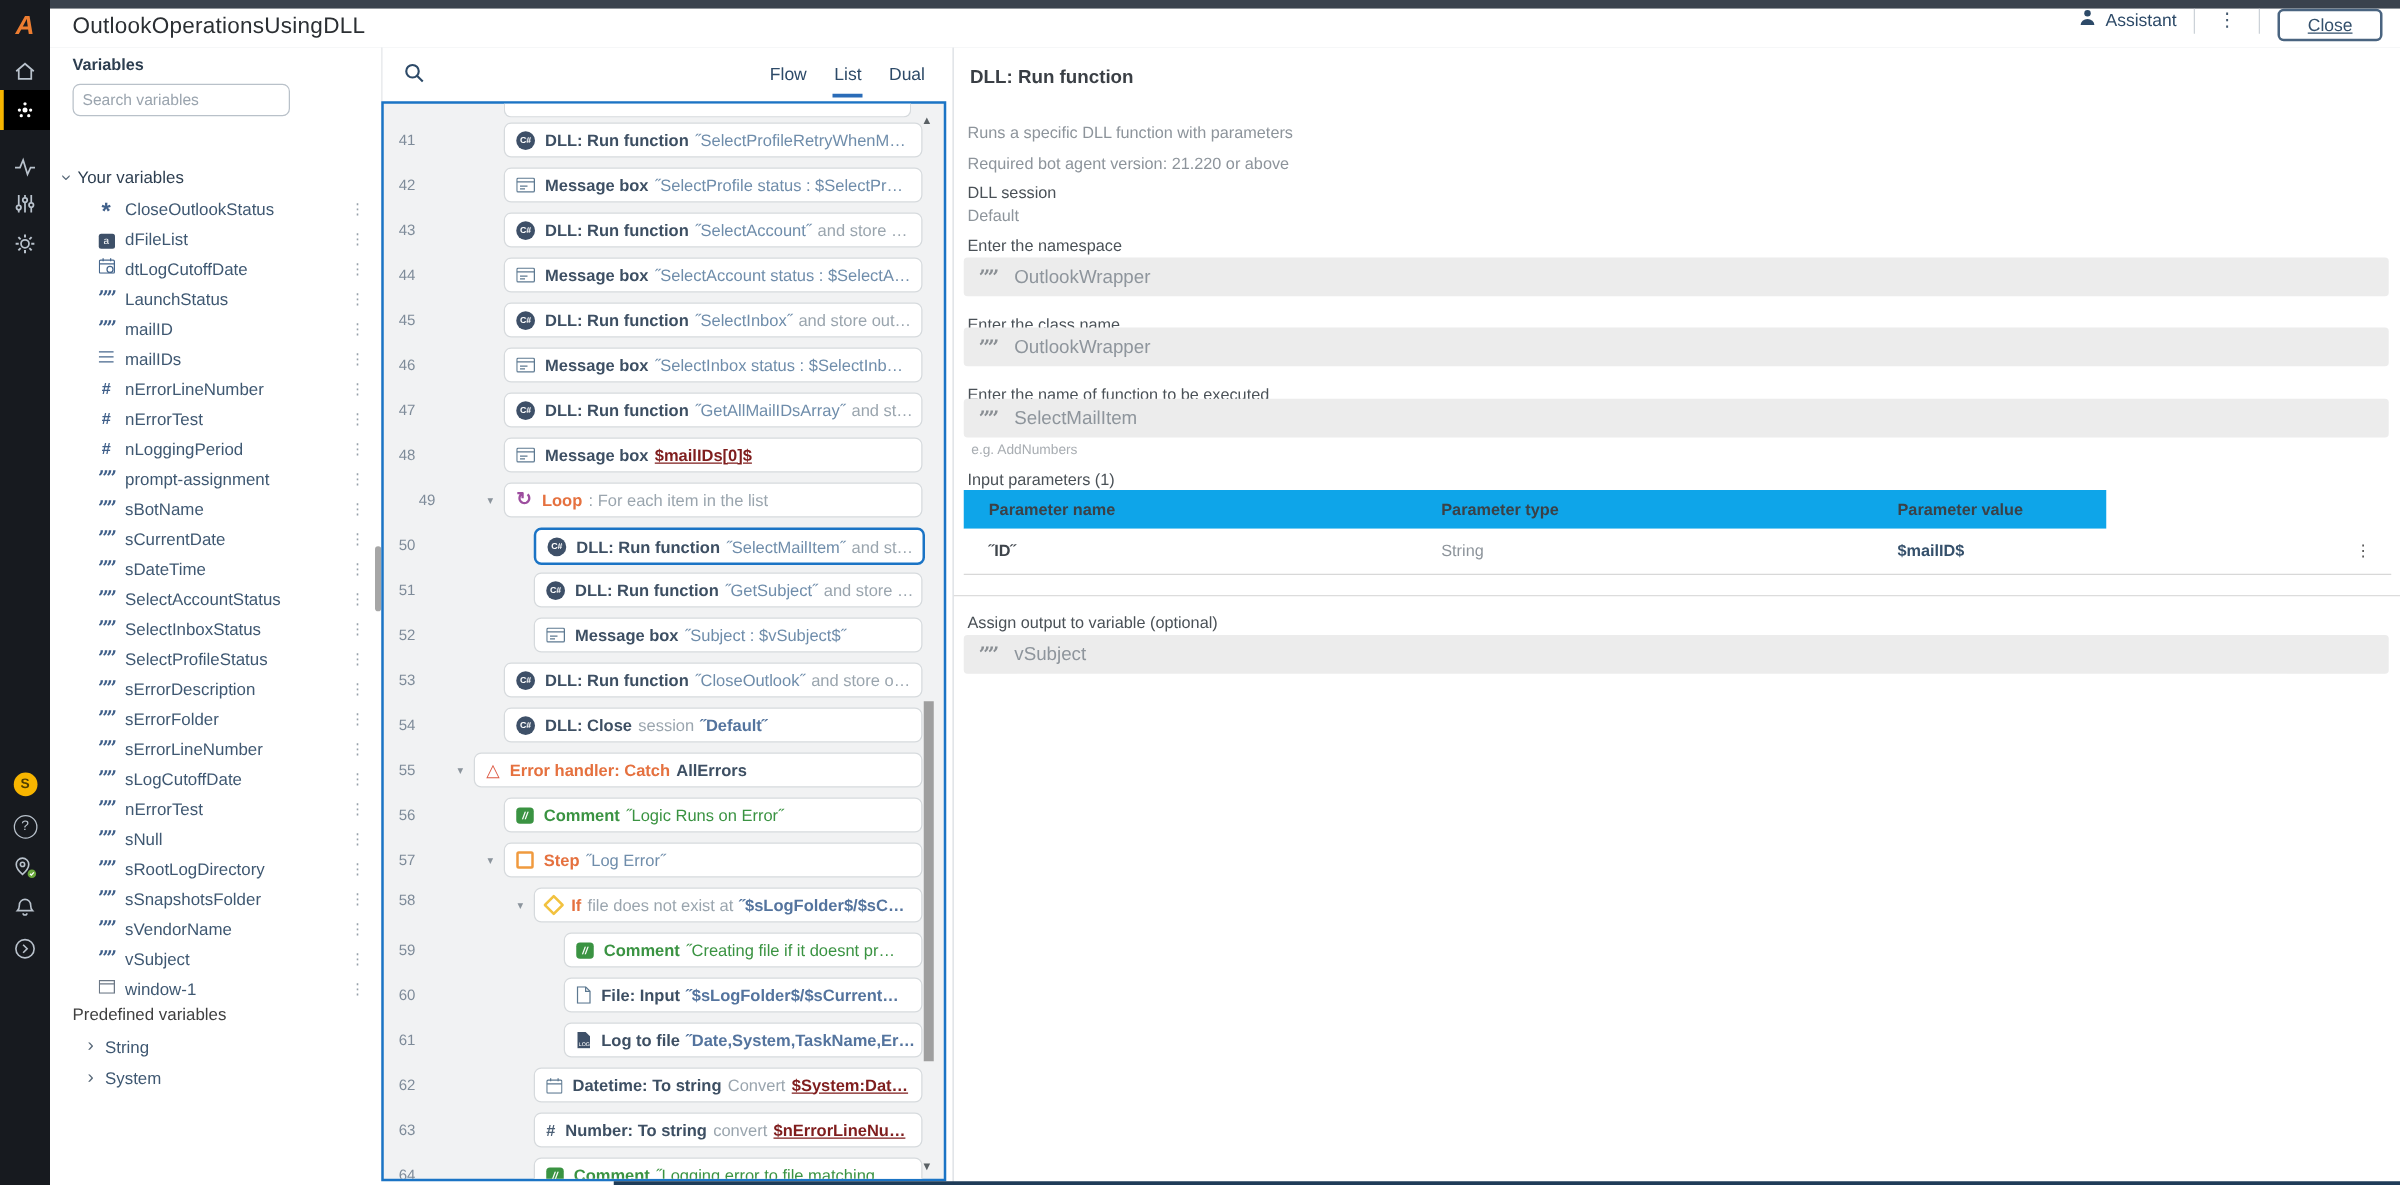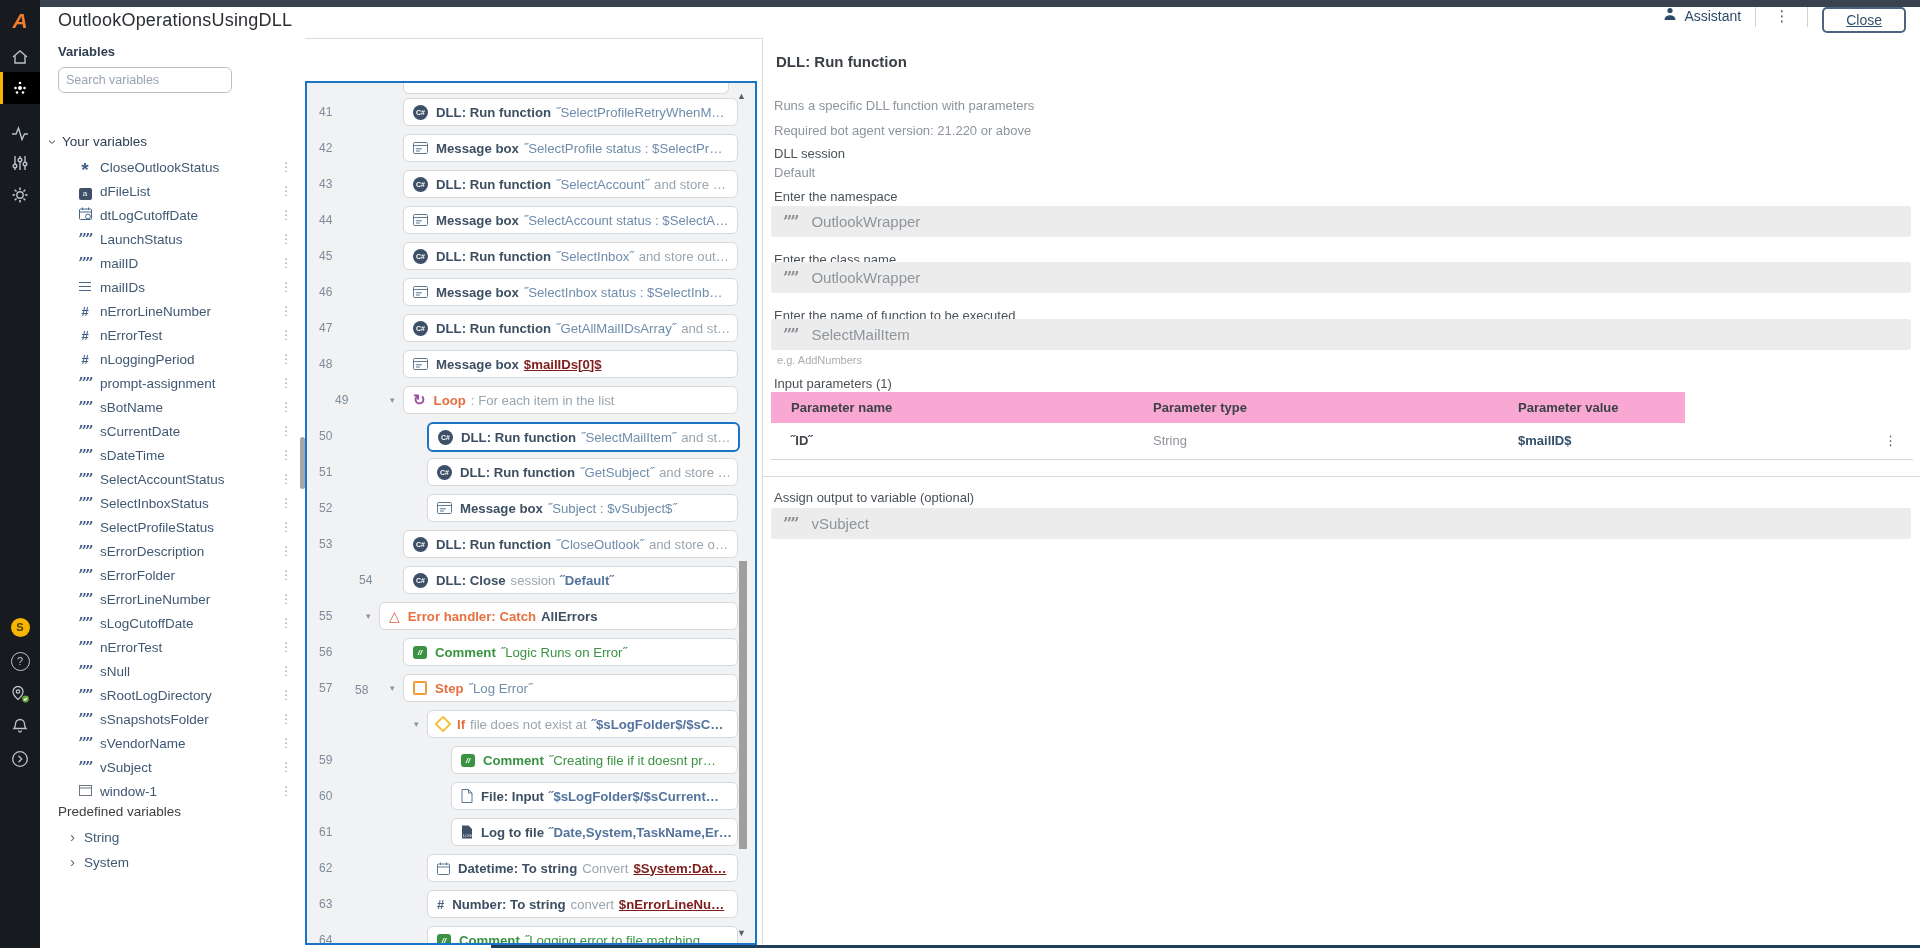--- a/index.html
+++ b/index.html
@@ -76,21 +76,21 @@
   .scr-arrow{position:absolute;left:430px;color:#5a6165;font-size:9px;cursor:pointer;}
   
   #details{left:762px;top:38px;width:1158px;height:910px;background:#fff;border-left:1px solid #d9dde2;}
   #det-title{position:absolute;left:13px;top:15px;font-size:15px;font-weight:bold;color:#3a3f45;}
   .det-grey{position:absolute;left:11px;font-size:13px;color:#8d949b;}
   .det-label{position:absolute;left:11px;font-size:13px;color:#4a5157;}
   .det-input{position:absolute;left:8px;width:1140px;height:31px;background:#ececec;border-radius:3px;display:flex;align-items:center;padding-left:12px;box-sizing:border-box;cursor:text;}
   .det-input .qi{font-family:"DejaVu Serif",serif;font-weight:bold;font-size:16px;letter-spacing:-2px;color:#8a8f94;margin-right:14px;line-height:10px;}
   .det-input .val{font-size:15px;color:#8e959c;}
   .det-hint{position:absolute;left:14px;font-size:11px;color:#a8adb2;}
-  #ptable-head{position:absolute;left:8px;top:354px;width:914px;height:31px;background:#f9a8d4;display:flex;align-items:center;}
+  #ptable-head{position:absolute;left:8px;top:354px;width:914px;height:31px;background:#0ea5e9;display:flex;align-items:center;}
   .pcol{position:absolute;font-size:13px;font-weight:bold;color:#3b4147;}
   #ptable-row{position:absolute;left:8px;top:385px;width:1142px;height:36px;background:#fff;border-bottom:1px solid #d8d8d8;}
   .prow-name{position:absolute;left:20px;top:10px;font-size:13px;font-weight:bold;color:#3f454c;}
   .prow-type{position:absolute;left:382px;top:10px;font-size:13px;color:#8d949b;}
   .prow-val{position:absolute;left:747px;top:10px;font-size:13px;font-weight:bold;color:#35506b;}
   .prow-kebab{position:absolute;right:16px;top:10px;color:#555;font-size:13px;cursor:pointer;}
   #det-divider{position:absolute;left:0;top:438px;width:1158px;height:1px;background:#dcdcdc;}
   #bottombar{left:491px;top:945px;width:1429px;height:3px;background:#1f3c58;}
 </style>
 </head>
@@ -356,20 +356,33 @@
       <span class="chev-r">›</span>
       <span>String</span>
     </div>
     <div class="pgroup" style="top:812px">
       <span class="chev-r">›</span>
       <span>System</span>
     </div>
   </div>
   <div class="abs" id="var-scrollthumb"></div>
 
+  <div class="abs" id="midtop">
+    <div id="mid-search">
+      <svg width="17" height="17" viewBox="0 0 17 17">
+          <circle cx="7" cy="7" r="5" fill="none" stroke="#2d4a68" stroke-width="1.7"></circle>
+          <line x1="10.8" y1="10.8" x2="15.2" y2="15.2" stroke="#2d4a68" stroke-width="1.7"></line>
+        </svg>
+    </div>
+    <div id="tabs">
+        <div class="tab">Flow</div>
+        <div class="tab active">List</div>
+        <div class="tab">Dual</div>
+      </div>
+  </div>
 
   <div class="abs" id="listbox">
     <div class="partialcard" style="left:96px;top:-4px;width:324px;height:14px"></div>
     <div id="rows-layer">
         <div class="rownum" style="top: 22px;">41</div>
         <div class="card" style="left: 96px; top: 15px; width: 324px;">
           <span class="ric">
             <span class="i-dll">C#</span>
           </span>
           <span class="sg n">DLL: Run function</span>
@@ -496,21 +509,21 @@
         </div>
         <div class="rownum" style="top: 454px;">53</div>
         <div class="card" style="left: 96px; top: 447px; width: 324px;">
           <span class="ric">
             <span class="i-dll">C#</span>
           </span>
           <span class="sg n">DLL: Run function</span>
           <span class="sg q">˝CloseOutlook˝</span>
           <span class="sg m">and store o…</span>
         </div>
-        <div class="rownum" style="top: 490px; margin-left: 40px;">54</div>
+        <div class="rownum" style="top: 490px;">54</div>
         <div class="card" style="left: 96px; top: 483px; width: 324px;">
           <span class="ric">
             <span class="i-dll">C#</span>
           </span>
           <span class="sg n">DLL: Close</span>
           <span class="sg m">session</span>
           <span class="sg qb">˝Default˝</span>
         </div>
         <div class="rownum" style="top: 526px;">55</div>
         <div class="colarrow" style="left: 59px; top: 528px;">▾</div>
@@ -531,21 +544,21 @@
         </div>
         <div class="rownum" style="top: 598px;">57</div>
         <div class="colarrow" style="left: 83px; top: 600px;">▾</div>
         <div class="card" style="left: 96px; top: 591px; width: 324px;">
           <span class="ric">
             <span class="i-step"></span>
           </span>
           <span class="sg k">Step</span>
           <span class="sg q">˝Log Error˝</span>
         </div>
-        <div class="rownum" style="top: 600px; margin-left: 36px;">58</div>
+        <div class="rownum" style="top: 630px;">58</div>
         <div class="colarrow" style="left: 107px; top: 636px;">▾</div>
         <div class="card" style="left: 120px; top: 627px; width: 300px;">
           <span class="ric">
             <span class="i-if"></span>
           </span>
           <span class="sg k">If</span>
           <span class="sg m">file does not exist at</span>
           <span class="sg qb">˝$sLogFolder$/$sC…</span>
         </div>
         <div class="rownum" style="top: 670px;">59</div>

